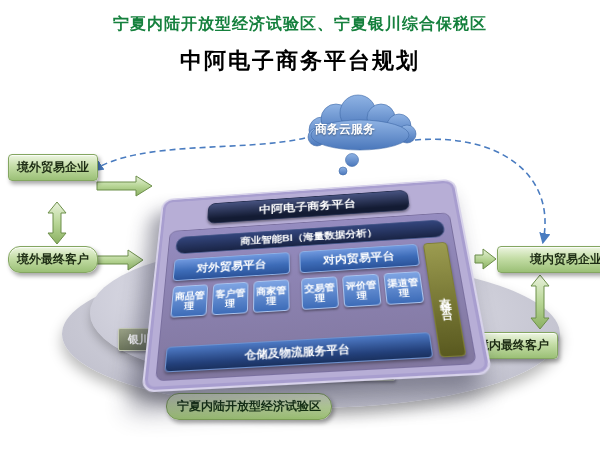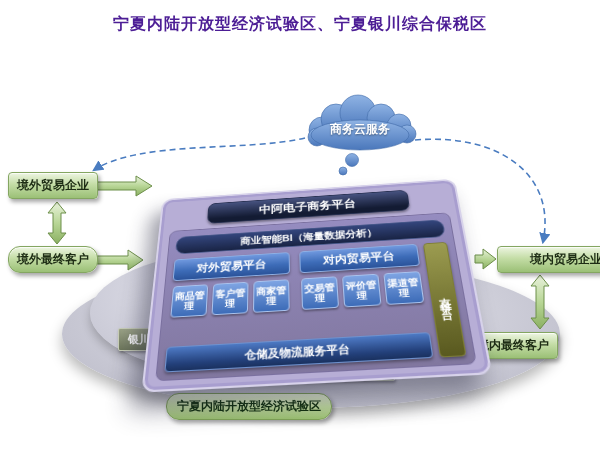--- a/index.html
+++ b/index.html
@@ -1,21 +1,21 @@
 <!DOCTYPE html>
 <html><head>
 <meta charset="utf-8">
 <style>
   html,body{margin:0;padding:0;background:#fff;}
   #stage{position:relative;width:600px;height:450px;background:#ffffff;overflow:hidden;
          font-family:"Liberation Sans",sans-serif;}
   .abs{position:absolute;}
 
   
-  .title1{top:14px;left:0;width:100%;text-align:center;font-size:16px;font-weight:bold;color:#4c1d95;letter-spacing:1px;z-index:6;}
+  .title1{top:14px;left:0;width:100%;text-align:center;font-size:16px;font-weight:bold;color:#15803d;letter-spacing:1px;z-index:6;}
   .title2{top:46px;left:0;width:100%;text-align:center;font-size:22px;font-weight:bold;color:#000;letter-spacing:2px;z-index:6;}
 
   
   .ellipse{border-radius:50%;z-index:1;}
   .ellipse-demo{left:62px;top:260px;width:498px;height:148px;
       background:radial-gradient(ellipse at 50% 38%,#ececf2 0%,#cdcdd8 55%,#b6b6c4 100%);
       box-shadow:0 8px 14px rgba(0,0,0,.28);}
   .ellipse-bonded{left:90px;top:246px;width:372px;height:134px;
       background:radial-gradient(ellipse at 50% 38%,#f0f0f5 0%,#d5d5e0 55%,#bdbdcb 100%);
       box-shadow:0 6px 10px rgba(0,0,0,.22);}
@@ -32,27 +32,27 @@
 
   
   #links{position:absolute;left:0;top:0;z-index:3;pointer-events:none;}
 
   
   .node{width:88px;height:25px;display:flex;align-items:center;justify-content:center;
       font-size:12px;font-weight:bold;color:#1d2c14;border-radius:4px;z-index:4;
       background:linear-gradient(180deg,#edf5e1 0%,#c4dda6 45%,#9bc076 100%);
       border:1px solid #84a661;box-shadow:2px 3px 4px rgba(0,0,0,.35),inset 0 1px 1px rgba(255,255,255,.8);
       white-space:nowrap;}
-  .n-ovs-ent{left:8px;top:172px;}
+  .n-ovs-ent{left:8px;top:154px;}
   .n-ovs-cus{left:8px;top:246px;border-radius:12px;}
   .n-dom-ent{left:497px;top:246px;padding-left:24px;}
   .n-dom-cus{left:468px;top:332px;}
 
   
-  .cloud-label{left:308px;top:121px;width:104px;text-align:center;color:#fff;
+  .cloud-label{left:293px;top:121px;width:104px;text-align:center;color:#fff;
       font-size:12px;font-weight:bold;z-index:4;text-shadow:0 1px 2px rgba(0,0,0,.4);}
 
   
   .platform{left:150px;top:170px;width:320px;height:215px;z-index:5;
       transform:perspective(520px) rotateX(26deg) rotateY(-4deg) rotateZ(-2deg);
       background:#b7aed6;border:2px solid #d7d2ea;border-radius:12px;
       box-shadow:-10px 16px 22px rgba(35,35,60,.45),inset 0 0 0 3px #a89ecf;
       padding:8px 10px;box-sizing:border-box;display:flex;flex-direction:column;}
   .platform-title{width:72%;margin:0 auto 6px;text-align:center;color:#fff;font-size:13px;font-weight:bold;
       background:linear-gradient(180deg,#46527f 0%,#131b33 80%);border:1px solid #2a3354;
@@ -82,20 +82,21 @@
       writing-mode:vertical-rl;text-orientation:upright;letter-spacing:4px;
       background:linear-gradient(180deg,#9c9c50,#59591f);border:1px solid #7d7d35;
       box-shadow:0 2px 3px rgba(0,0,0,.35);}
 </style>
 </head>
 <body>
 
 <div id="stage">
 
   <div class="abs title1">宁夏内陆开放型经济试验区、宁夏银川综合保税区</div>
+  <div class="abs title2">中阿电子商务平台规划</div>
 
   <div class="abs ellipse ellipse-demo"></div>
   <div class="abs ellipse ellipse-bonded"></div>
 
   <div class="abs zone-tag zone-bonded">银川综合保税区</div>
   <div class="abs zone-tag zone-demo">银川电子商务示范城市</div>
   <div class="abs zone-pilot">宁夏内陆开放型经济试验区</div>
 
   <svg id="links" width="600" height="450" viewBox="0 0 600 450">
     <defs>

